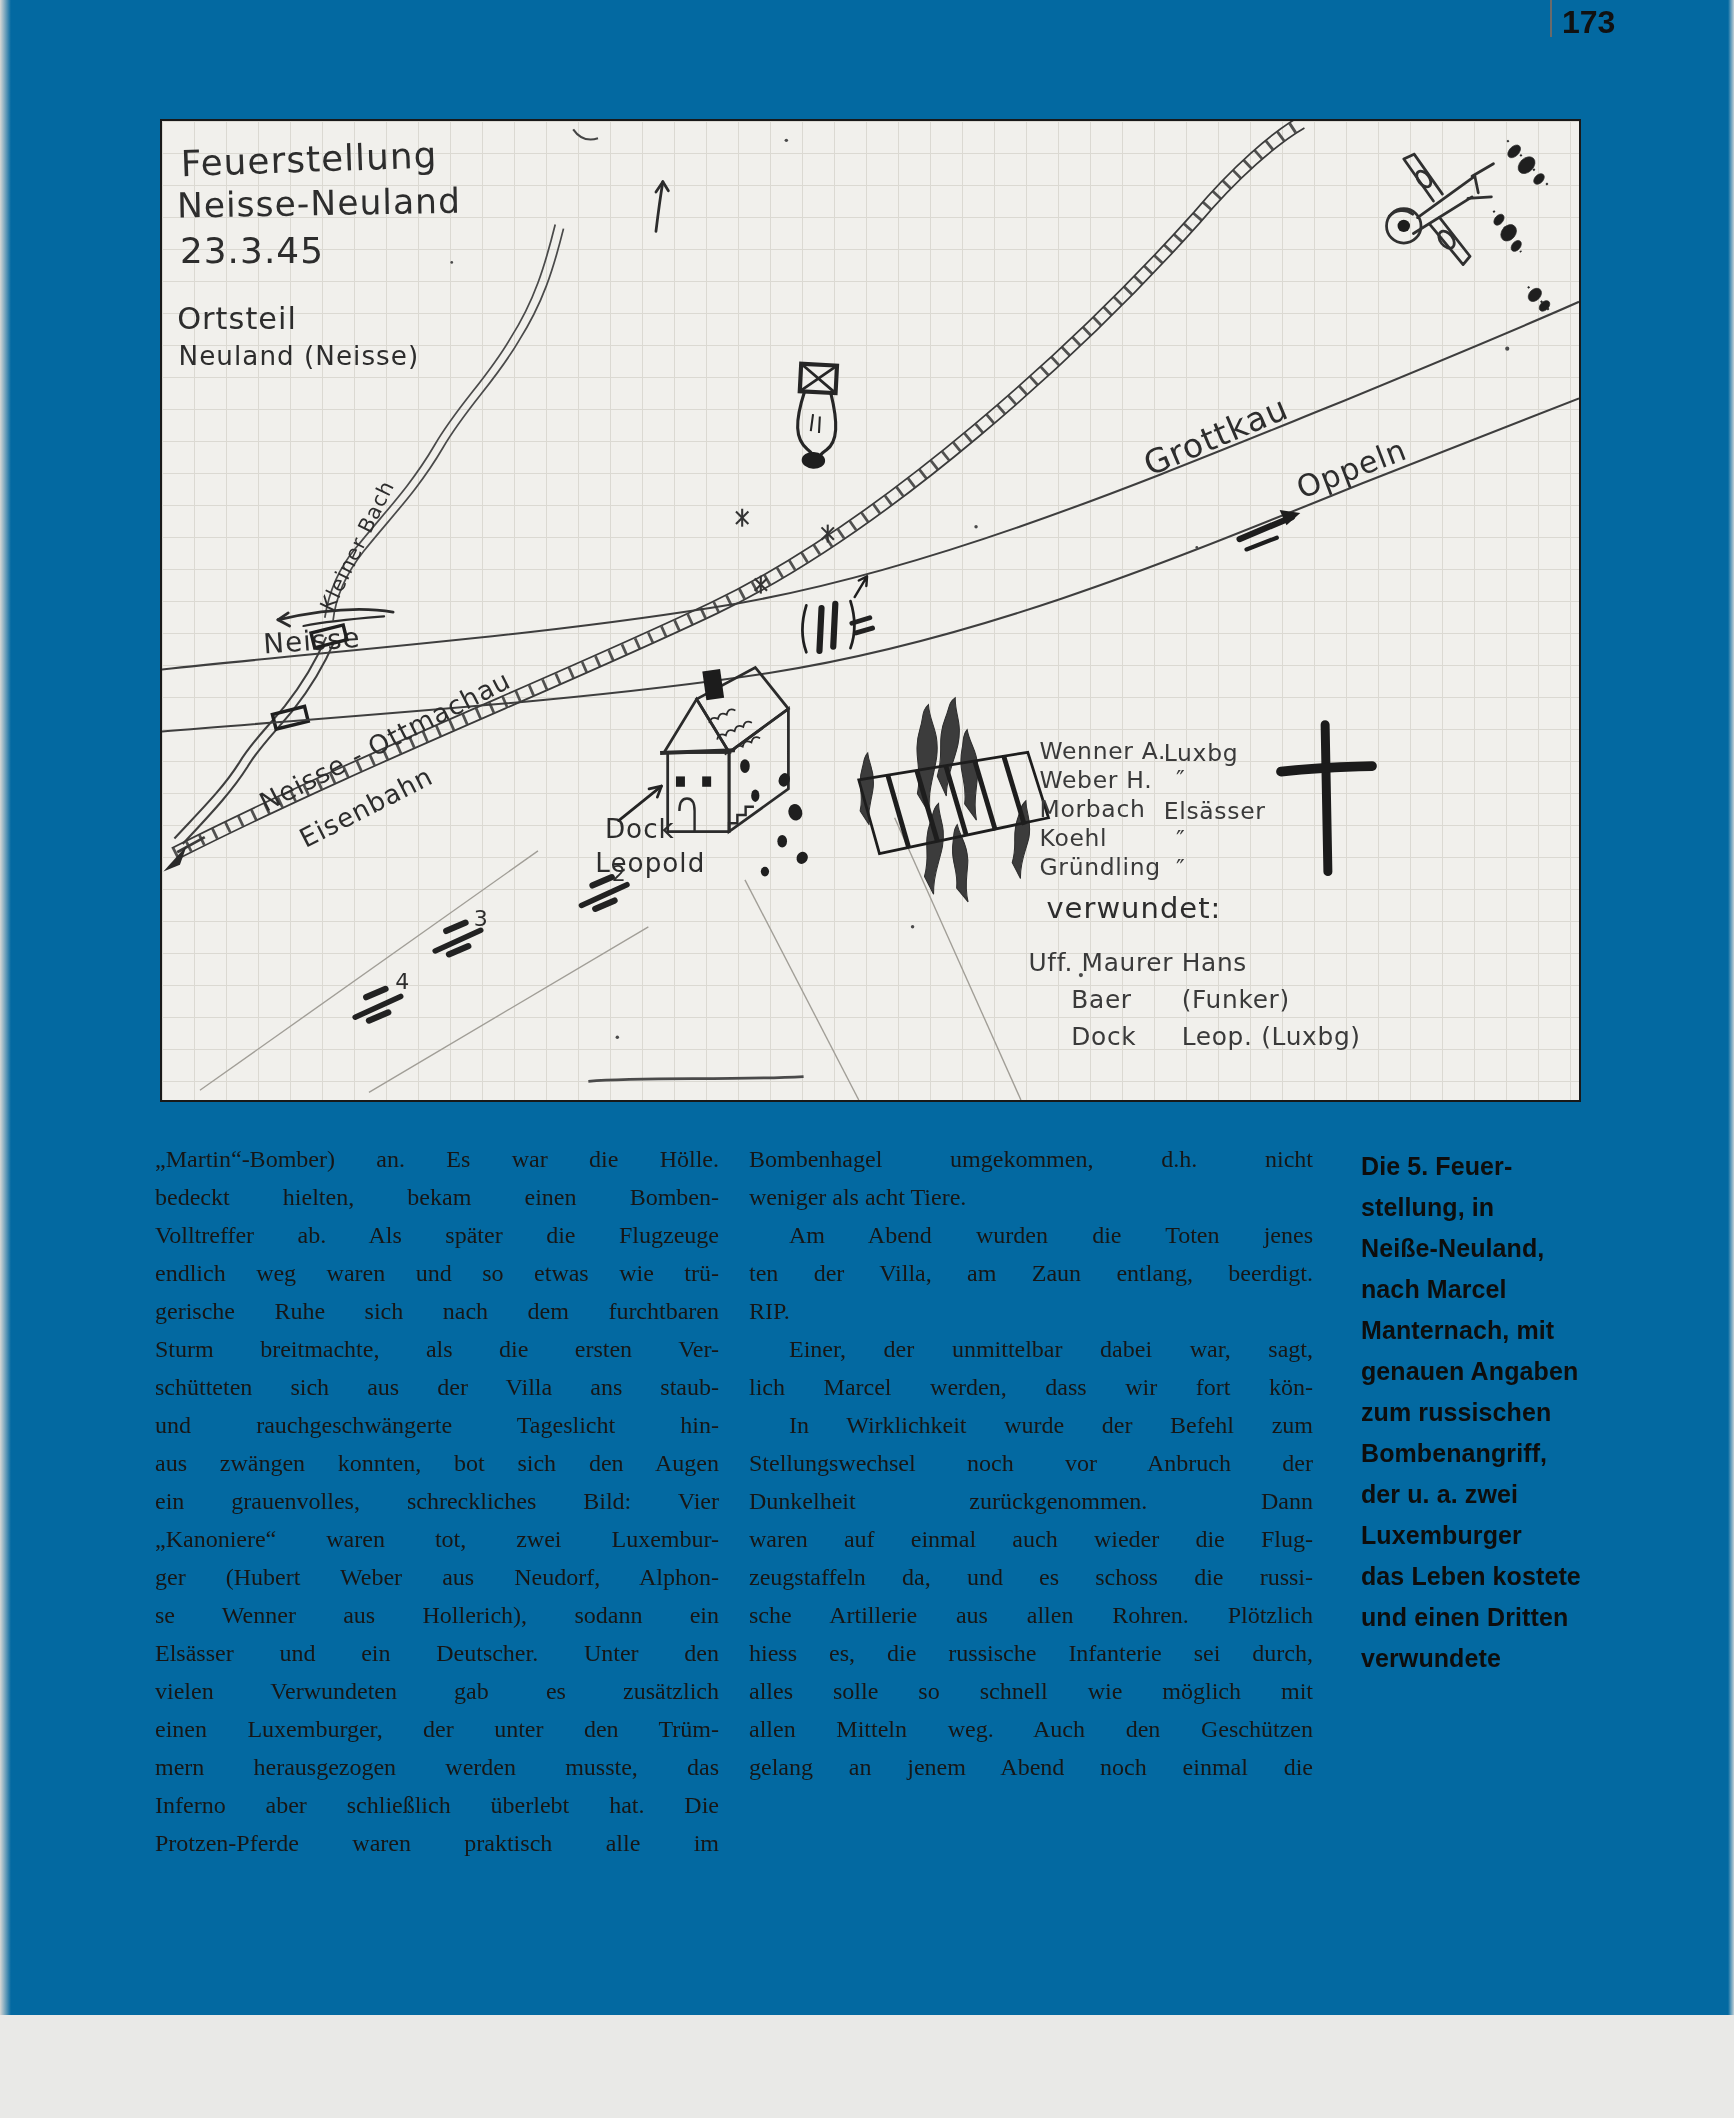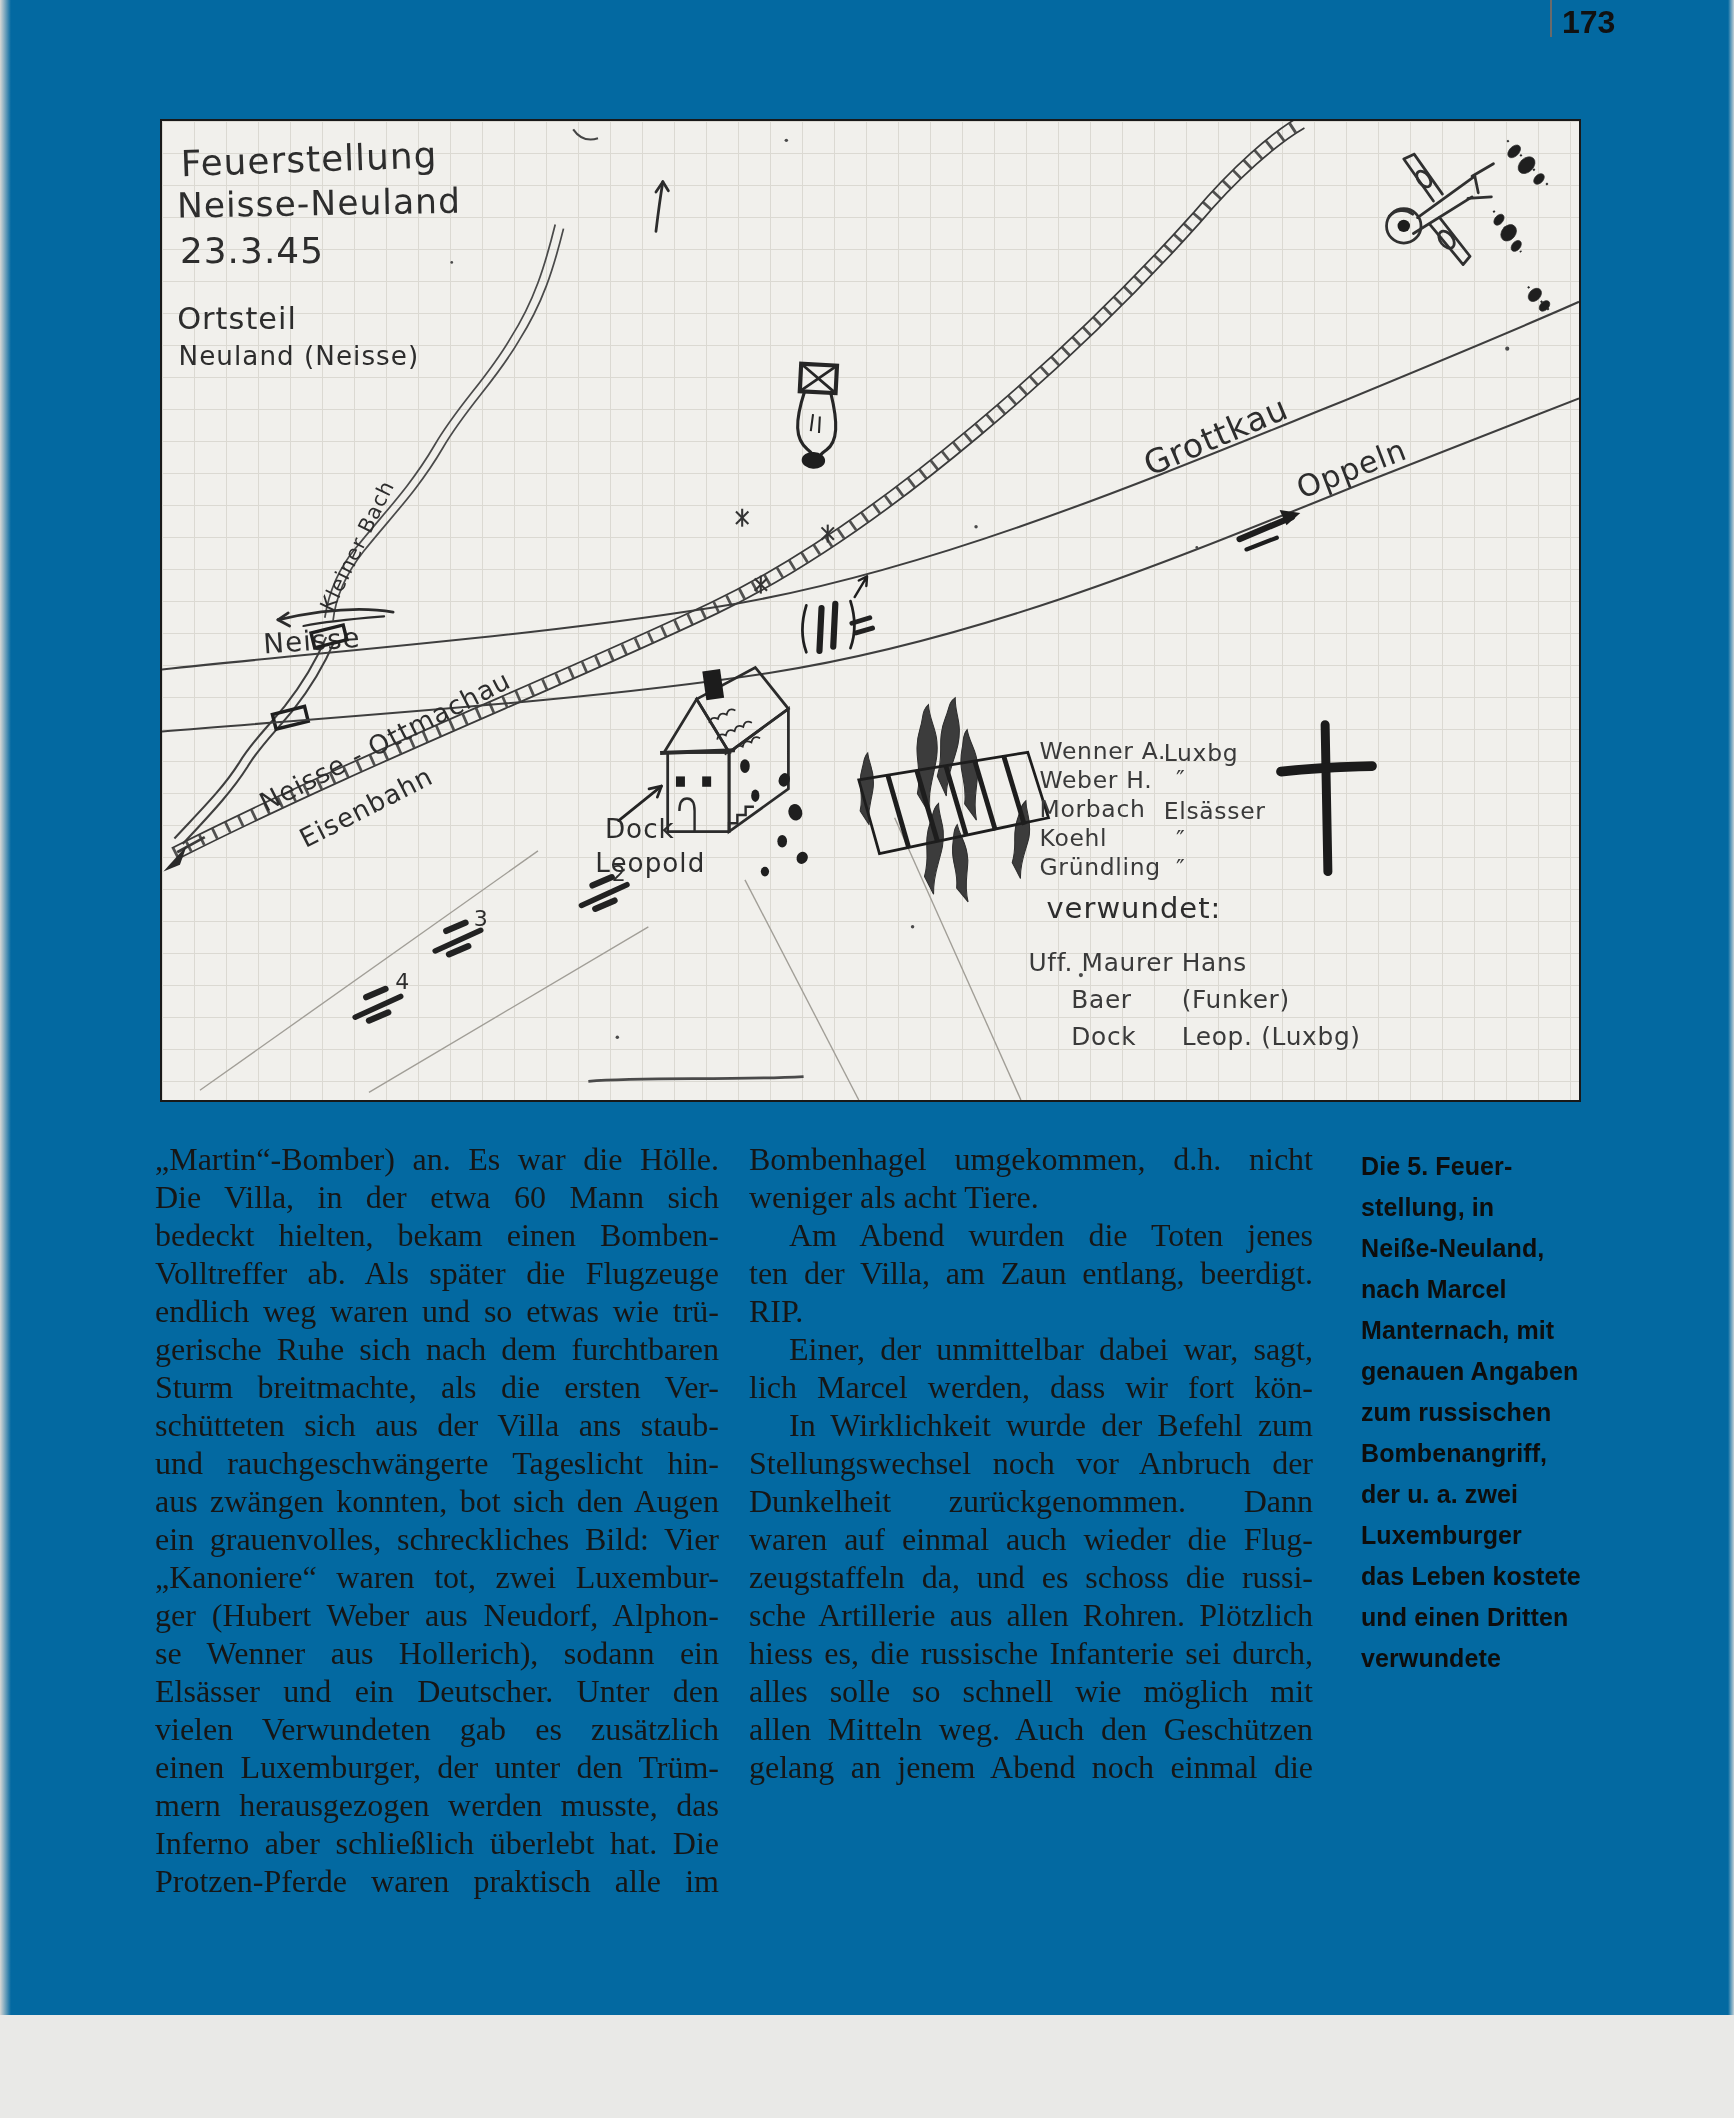--- a/index.html
+++ b/index.html
@@ -13,21 +13,21 @@
   .pageno{position:absolute;left:1562px;top:4.1px;font:bold 32px "Liberation Sans",sans-serif;color:#111;}
   .map-frame{position:absolute;left:160px;top:119px;width:1417px;height:979px;
              border:2.8px solid #191919;background-color:#f1f0ec;
              background-image:linear-gradient(#dbd9d2 0.7px,transparent 0.7px),
                               linear-gradient(90deg,#dbd9d2 0.7px,transparent 0.7px);
              background-size:32px 32px;}
   .map-frame svg{position:absolute;left:0;top:0;}
   .hw{font-family:"DejaVu Sans",sans-serif;fill:#2d2d2d;letter-spacing:1.5px;}
   .hw2{font-family:"DejaVu Sans",sans-serif;fill:#3a3a3a;letter-spacing:1px;}
   .text-col{position:absolute;width:564px;color:#161616;}
-  .text-col .tline{font-size:32px;line-height:38px;text-align:justify;text-align-last:justify;
+  .text-col .tline{font-size:24px;line-height:38px;text-align:justify;text-align-last:justify;
                    white-space:nowrap;}
   .text-col .tline.nj{text-align-last:left;}
   .text-col .tline.ind{text-indent:40px;}
   .caption-col{position:absolute;left:1361px;top:1146px;width:228px;color:#0d0d0d;}
   .caption-col .tline{font:bold 25px/41px "Liberation Sans",sans-serif;text-align:left;letter-spacing:0.1px;}
 </style>
 </head>
 <body>
 
 <div class="page">
@@ -268,21 +268,20 @@
         <circle cx="1500" cy="618" r="2"></circle>
           <circle cx="420" cy="205" r="2"></circle>
         <circle cx="1088" cy="1168" r="2.5"></circle>
           <circle cx="1950" cy="330" r="3"></circle>
       </g>
     </svg>
   </div>
 
   <div class="text-col" style="left:155px;top:1140px;">
       <div class="tline">„Martin“-Bomber) an. Es war die Hölle.</div>
-      <div class="tline">Die Villa, in der etwa 60 Mann sich</div>
       <div class="tline">bedeckt hielten, bekam einen Bomben-</div>
       <div class="tline">Volltreffer ab. Als später die Flugzeuge</div>
       <div class="tline">endlich weg waren und so etwas wie trü-</div>
       <div class="tline">gerische Ruhe sich nach dem furchtbaren</div>
       <div class="tline">Sturm breitmachte, als die ersten Ver-</div>
       <div class="tline">schütteten sich aus der Villa ans staub-</div>
       <div class="tline">und rauchgeschwängerte Tageslicht hin-</div>
       <div class="tline">aus zwängen konnten, bot sich den Augen</div>
       <div class="tline">ein grauenvolles, schreckliches Bild: Vier</div>
       <div class="tline">„Kanoniere“ waren tot, zwei Luxembur-</div>

